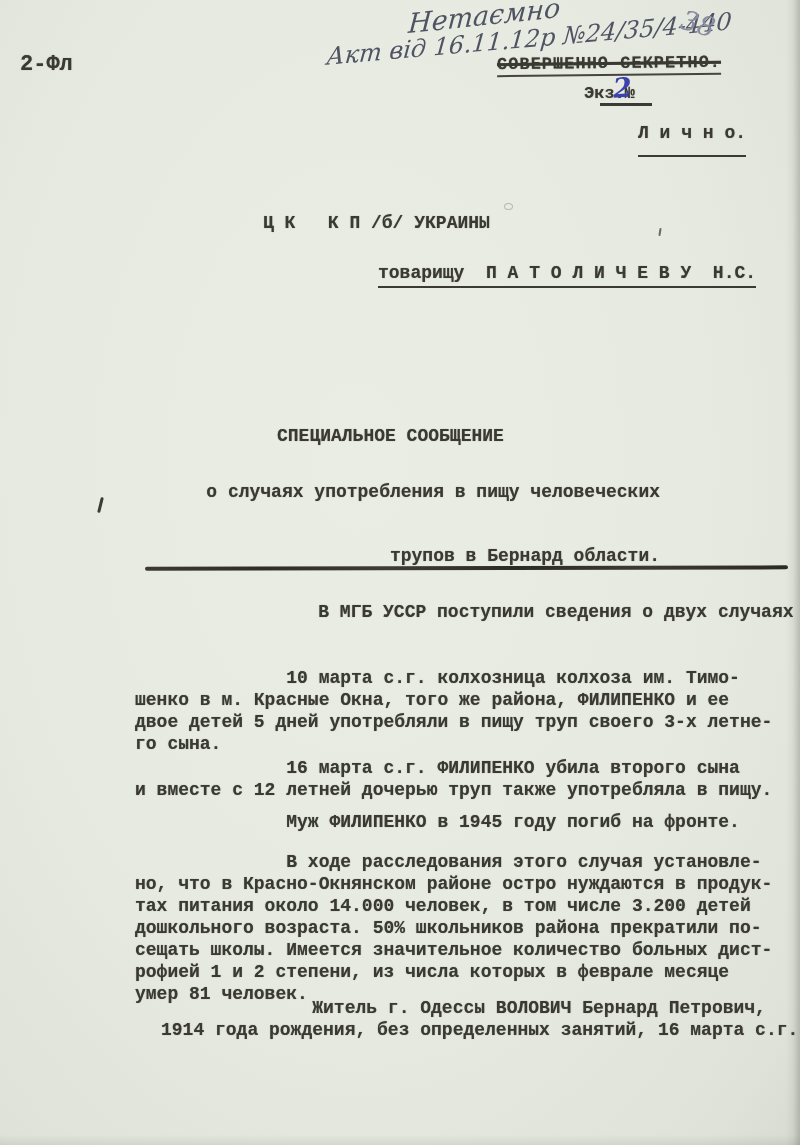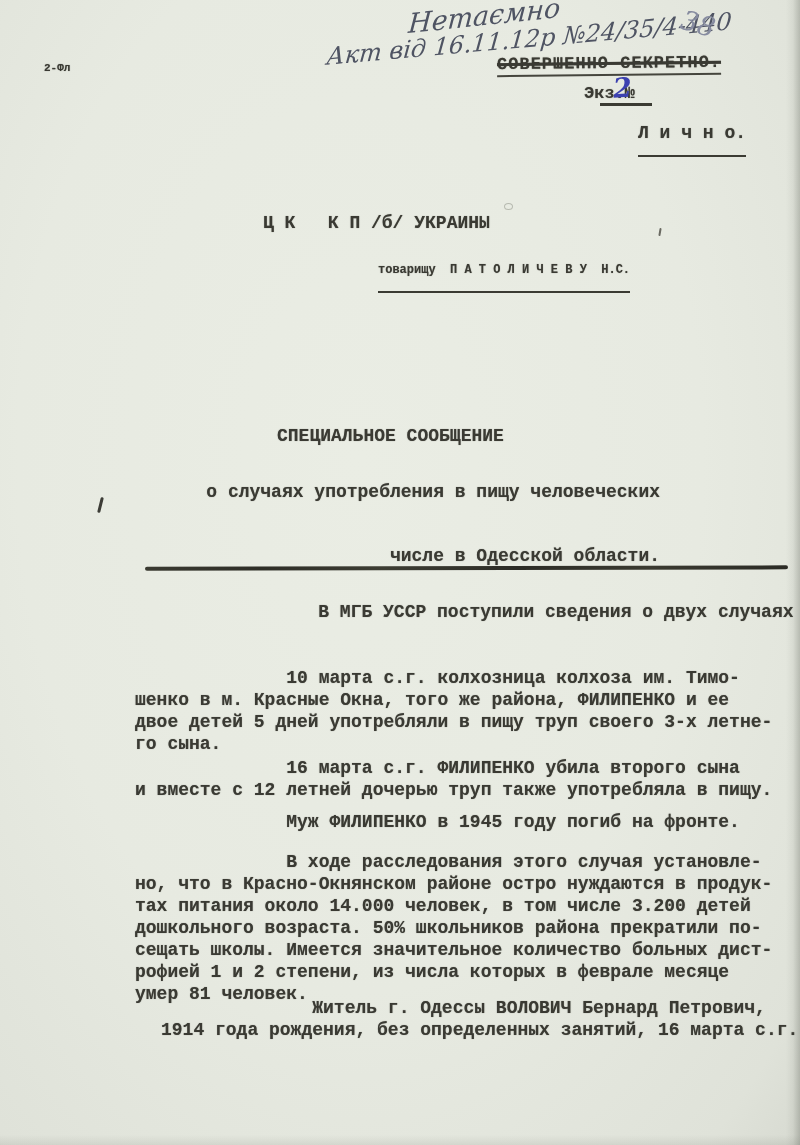--- a/index.html
+++ b/index.html
@@ -27,39 +27,39 @@
   .para{position:absolute;left:135px;}
   .hand{
     font-family:"DejaVu Serif","Liberation Serif",serif;
     font-style:italic;
     color:#4f5463;
     white-space:pre;
   }
   .hw1{left:408px;top:0px;font-size:27px;transform:rotate(-6deg) skewX(-10deg);}
   .hw2{left:326px;top:25px;font-size:24px;transform:rotate(-5deg) skewX(-10deg);}
   .pencil38{left:681px;top:8px;font-size:27px;color:#878ca0;transform:rotate(16deg);text-shadow:none;}
-  .folio{left:20px;top:62px;font-size:11px;margin-left:24px;}
+  .folio{left:20px;top:52px;font-size:22px;}
   .struck{
     left:497px;top:54px;font-size:17px;letter-spacing:1px;
     text-decoration:line-through;
     text-decoration-thickness:2.5px;
     border-bottom:2.5px solid #45453d;
     padding-bottom:1px;
     transform:rotate(-.6deg);
   }
   .copyLabel{left:584px;top:84px;font-size:17px;}
   .copyNum{
     left:613px;top:72px;font-size:27px;color:#3c41b0;
     font-family:"DejaVu Serif","Liberation Serif",serif;
     font-style:italic;font-weight:700;transform:rotate(-4deg);text-shadow:none;
   }
   .copyUnderline{left:600px;top:103px;width:52px;height:2.5px;background:#3b3b33;}
   .personal{left:638px;top:123px;font-size:18px;border-bottom:2.5px solid #3b3b33;padding-bottom:12px;}
   .org{left:263px;top:213px;font-size:18px;}
-  .person{left:378px;top:263px;font-size:12px;border-bottom:2px solid #3b3b33;padding-bottom:14px;}
+  .person{left:378px;top:263px;font-size:18px;border-bottom:2px solid #3b3b33;padding-bottom:3px;}
   .rtitle{left:277px;top:426px;font-size:18px;}
   .rsub{left:150px;top:439px;width:510px;text-align:right;font-size:18px;line-height:21px;}
   .inkmark{
     left:99px;top:497px;width:3px;height:16px;background:#3c3c36;
     transform:rotate(14deg);border-radius:2px;
   }
   .speck{left:659px;top:228px;width:2px;height:8px;background:#6a6a62;transform:rotate(10deg);border-radius:1px;}
   .speck2{left:504px;top:203px;width:7px;height:5px;border:1px solid #b7bab0;border-radius:50%;background:transparent;}
   .sep{
     left:145px;top:566px;width:643px;height:4px;
@@ -94,21 +94,21 @@
 
   <div class="abs typew org">Ц К   К П /б/ УКРАИНЫ</div>
   <div class="abs typew person">товарищу  П А Т О Л И Ч Е В У  Н.С.</div>
 
   <div class="abs speck2"></div>
   <div class="abs speck"></div>
 
   <div class="abs typew rtitle">СПЕЦИАЛЬНОЕ СООБЩЕНИЕ</div>
   <div class="abs typew rsub">
     <div class="tline">о случаях употребления в пищу человеческих</div>
-    <div class="tline">числе в Одесской области.</div>
+    <div class="tline">трупов в Бернард области.</div>
   </div>
 
   <div class="abs inkmark"></div>
 
   <div class="abs sep"></div>
 
   <div>
     <div class="para typew p0"><div class="tline">              В МГБ УССР поступили сведения о двух случаях</div></div>
     <div class="para typew p1"><div class="tline">              10 марта с.г. колхозница колхоза им. Тимо-</div><div class="tline">шенко в м. Красные Окна, того же района, ФИЛИПЕНКО и ее</div><div class="tline">двое детей 5 дней употребляли в пищу труп своего 3-х летне-</div><div class="tline">го сына.</div></div>
     <div class="para typew p2"><div class="tline">              16 марта с.г. ФИЛИПЕНКО убила второго сына</div><div class="tline">и вместе с 12 летней дочерью труп также употребляла в пищу.</div></div>

